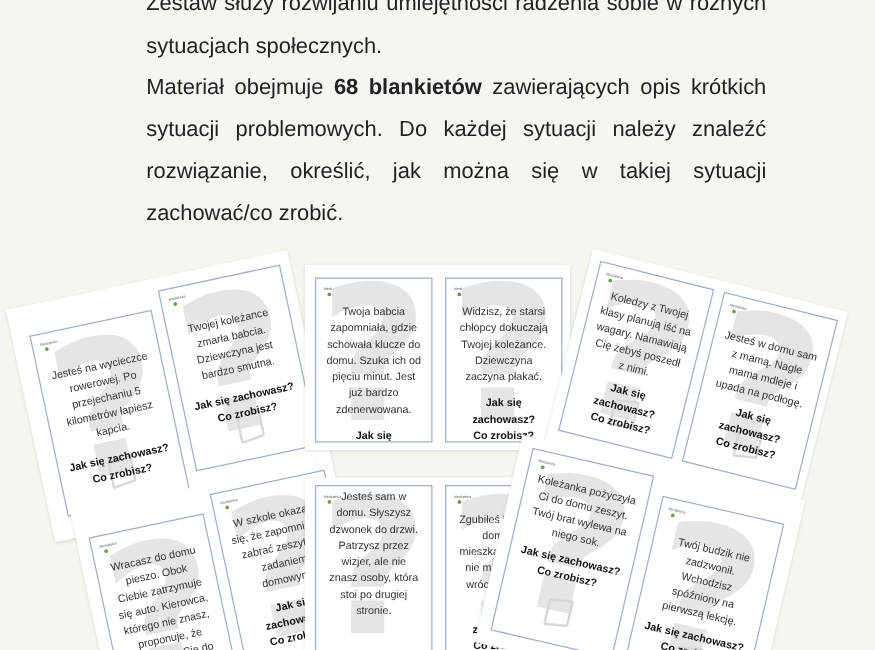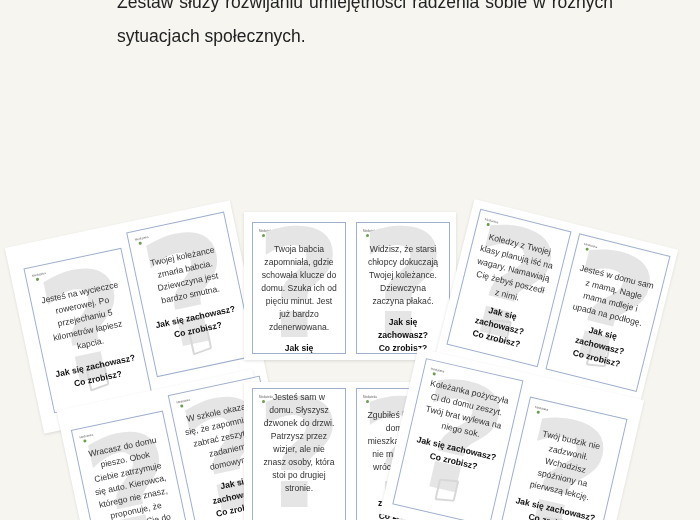--- a/index.html
+++ b/index.html
@@ -15,20 +15,21 @@
   .card .qmark{position:absolute;left:50%;top:48%;transform:translate(-50%,-50%);font-size:150px;font-weight:700;color:#e5e5e5;font-family:"DejaVu Sans",sans-serif;line-height:1;}
   .card .cube{position:absolute;left:40%;bottom:14px;width:16px;height:18px;border:2px solid #d8d8d8;border-radius:2px;transform:skewY(-8deg);}
   .card .txt{position:relative;margin:28px 8px 0;text-align:center;font-size:8.6px;line-height:13px;color:#333;}
   .card .q{position:relative;margin:10px 6px 0;text-align:center;font-size:8.6px;line-height:13px;font-weight:700;color:#111;}
 </style>
 </head>
 <body>
 
 <div class="desc">
   <p class="last">Zestaw służy rozwijaniu umiejętności radzenia sobie w różnych sytuacjach społecznych.</p>
+  <p class="last"><span>Materiał obejmuje </span><b>68 blankietów</b><span> zawierających opis krótkich sytuacji problemowych. Do każdej sytuacji należy znaleźć rozwiązanie, określić, jak można się w takiej sytuacji zachować/co zrobić.</span></p>
 </div>
 
 <div class="sheet" style="left:22px;top:222px;width:230px;height:190px;transform:rotate(-12deg);transform-origin:center;">
   <div class="card" style="left:14px;top:24px;width:100px;height:148px;">
     <div class="logo"><span>Mediateka</span><i></i></div>
     <div class="qmark">?</div>
     <div class="cube"></div>
     <div class="txt">Jesteś na wycieczce rowerowej. Po przejechaniu 5 kilometrów łapiesz kapcia.</div>
     <div class="q"><span>Jak się zachowasz?</span><br><span>Co zrobisz?</span></div>
   </div>

